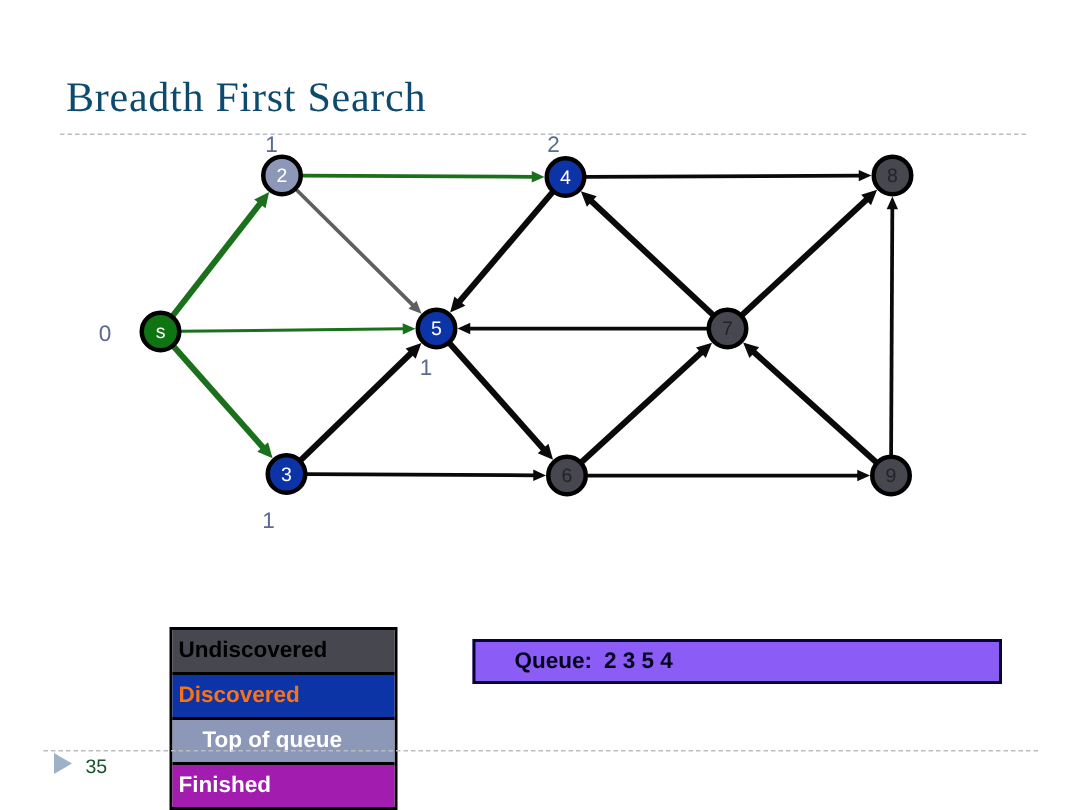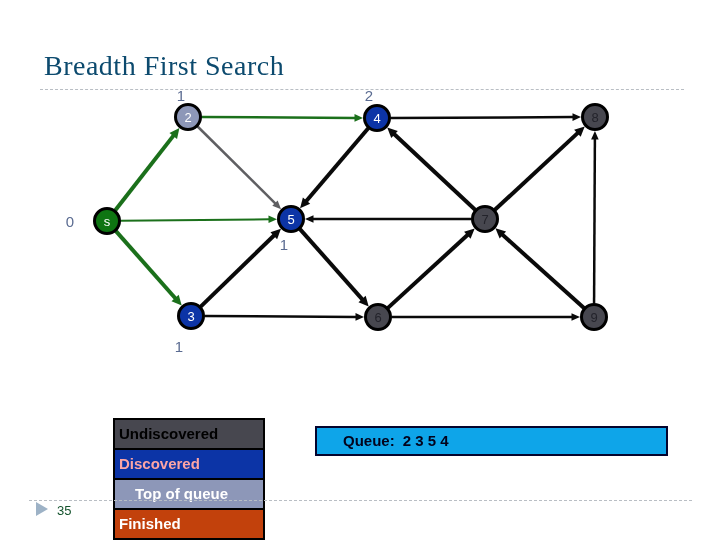--- a/index.html
+++ b/index.html
@@ -155,26 +155,26 @@
       <text x="594" y="321.5" text-anchor="middle" font-size="13" font-family="Liberation Sans, sans-serif" fill="#23232b">9</text>
       <text x="70" y="227" text-anchor="middle" font-size="15" font-family="Liberation Sans, sans-serif" fill="#5a6b91">0</text>
       <text x="181" y="101" text-anchor="middle" font-size="15" font-family="Liberation Sans, sans-serif" fill="#5a6b91">1</text>
       <text x="369" y="101" text-anchor="middle" font-size="15" font-family="Liberation Sans, sans-serif" fill="#5a6b91">2</text>
       <text x="284" y="250" text-anchor="middle" font-size="15" font-family="Liberation Sans, sans-serif" fill="#5a6b91">1</text>
       <text x="179" y="352" text-anchor="middle" font-size="15" font-family="Liberation Sans, sans-serif" fill="#5a6b91">1</text>
     </svg>
 
   <div id="legend-table">
     <div class="legend-row" style="background: rgb(71, 71, 79); color: rgb(0, 0, 0);">Undiscovered</div>
-    <div class="legend-row" style="background: rgb(12, 52, 166); color: #fca5a5;">Discovered</div>
+    <div class="legend-row" style="background: rgb(12, 52, 166); color: #f97316;">Discovered</div>
     <div class="legend-row" style="background: rgb(141, 151, 184); color: rgb(255, 255, 255); padding-left: 20px;">Top of queue</div>
-    <div class="legend-row" style="background: #c2410c; color: rgb(255, 255, 255);">Finished</div>
+    <div class="legend-row" style="background: #a21caf; color: rgb(255, 255, 255);">Finished</div>
   </div>
 
-  <div id="queue-box" style="background: #0ea5e9; padding-left: 26px;">
+  <div id="queue-box" style="background: #8b5cf6; padding-left: 26px;">
     <span id="queue-label">Queue:</span><span id="queue-items">2 3 5 4</span>
   </div>
 
   <div id="footer-divider" class="dashed-line"></div>
   <div id="footer-arrow"></div>
   <div id="page-number">35</div>
 
 </div>
 
 </body></html>

